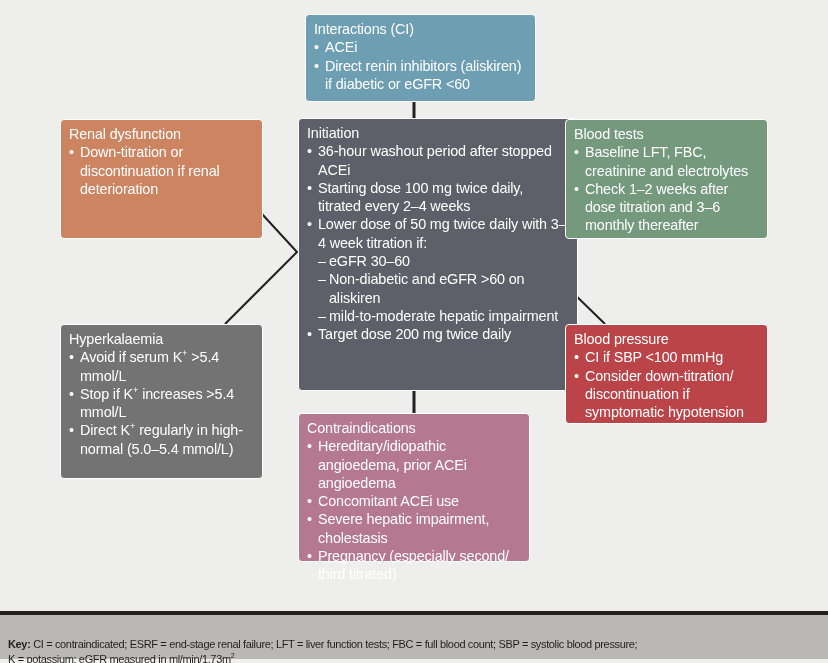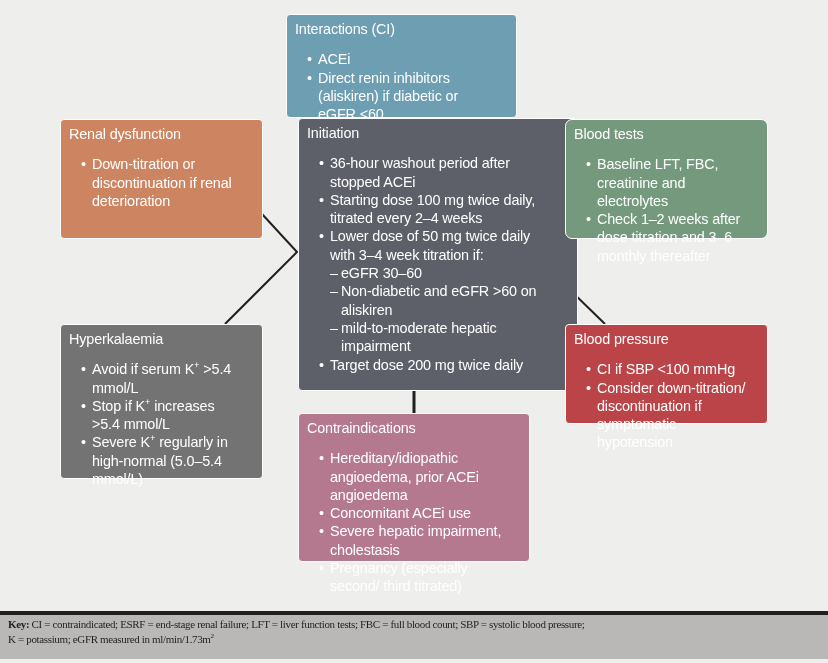--- a/index.html
+++ b/index.html
@@ -12,40 +12,39 @@
     position: absolute; box-sizing: border-box;
     border-radius: 4px;
     border: 1px solid #ffffff;
     color: #ffffff;
     padding: 5px 8px 4px 8px;
     font-size: 14.4px; line-height: 18.3px;
     letter-spacing: -0.15px;
     font-stretch: condensed;
   }
   .box .title { margin: 0; }
-  .box ul { list-style: none; margin: 12px; padding: 0; }
+  .box ul { list-style: none; margin: 0; padding: 0; }
   .box li { position: relative; padding-left: 11px; }
   .box li.bullet::before { content: "\2022"; position: absolute; left: 0; top: 0; }
   .box li.dash { padding-left: 22px; }
   .box li.dash::before { content: "\2013"; position: absolute; left: 11px; top: 0; }
-  #interactions { left: 286px; top: 14px; width: 231px; height: 104px; background: #6d9eb2; }
+  #interactions { left: 305px; top: 14px; width: 231px; height: 88px; background: #6d9eb2; }
   #renal { left: 60px; top: 119px; width: 203px; height: 120px; background: #cc8461; }
   #initiation { left: 298px; top: 118px; width: 280px; height: 273px; background: #5d6068; }
-  #bloodtests { left: 565px; top: 119px; width: 203px; height: 120px; background: #74997d; border-radius: 7px; }
+  #bloodtests { left: 565px; top: 119px; width: 203px; height: 120px; background: #74997d; }
   #hyperk { left: 60px; top: 324px; width: 203px; height: 155px; background: #737373; }
   #bloodpressure { left: 565px; top: 324px; width: 203px; height: 100px; background: #bb4448; }
   #contra { left: 298px; top: 413px; width: 232px; height: 149px; background: #b4788f; }
   svg.connectors { position: absolute; left: 0; top: 0; }
   .footer-rule { position: absolute; left: 0; top: 611px; width: 828px; height: 4px; background: #231f20; }
   .footer {
     position: absolute; left: 0; top: 615px; width: 828px; height: 44px;
     background: #b9b8b6; box-sizing: border-box;
-    padding: 2px 8px; font-size: 11px; line-height: 15px; color: #231f20;
+    padding: 22px 8px; font-size: 11px; line-height: 15px; color: #231f20;
     letter-spacing: -0.35px;
-    font-family: Liberation Serif, serif;
   }
   .footer b { font-weight: bold; }
   sup { font-size: 0.65em; vertical-align: super; line-height: 0; }
 </style>
 </head>
 <body>
 
 <svg class="connectors" width="828" height="663">
   <line x1="414" y1="97" x2="414" y2="118" stroke="#231f20" stroke-width="3"></line>
   <line x1="414" y1="391" x2="414" y2="413" stroke="#231f20" stroke-width="3"></line>
@@ -87,21 +86,21 @@
     <li class="bullet">Baseline LFT, FBC, creatinine and electrolytes</li>
     <li class="bullet">Check 1–2 weeks after dose titration and 3–6 monthly thereafter</li>
   </ul>
 </div>
 
 <div class="box" id="hyperk">
   <div class="title">Hyperkalaemia</div>
   <ul>
     <li class="bullet"><span>Avoid if serum K</span><sup>+</sup><span> &gt;5.4 mmol/L</span></li>
     <li class="bullet"><span>Stop if K</span><sup>+</sup><span> increases &gt;5.4 mmol/L</span></li>
-    <li class="bullet"><span>Severe K</span><sup>+</sup><span> regularly in high-normal (5.0–5.4 mmol/L)</span></li>
+    <li class="bullet"><span>Direct K</span><sup>+</sup><span> regularly in high-normal (5.0–5.4 mmol/L)</span></li>
   </ul>
 </div>
 
 <div class="box" id="bloodpressure">
   <div class="title">Blood pressure</div>
   <ul>
     <li class="bullet">CI if SBP &lt;100 mmHg</li>
     <li class="bullet">Consider down-titration/ discontinuation if symptomatic hypotension</li>
   </ul>
 </div>

